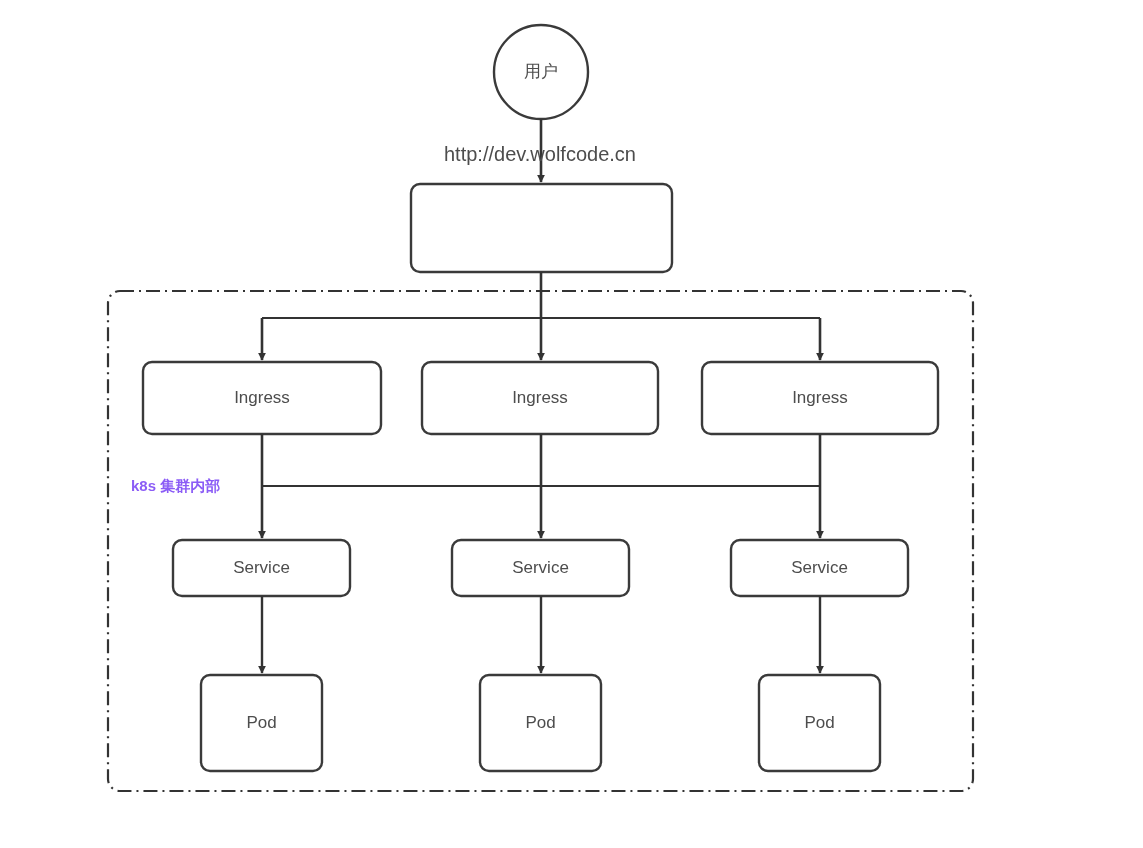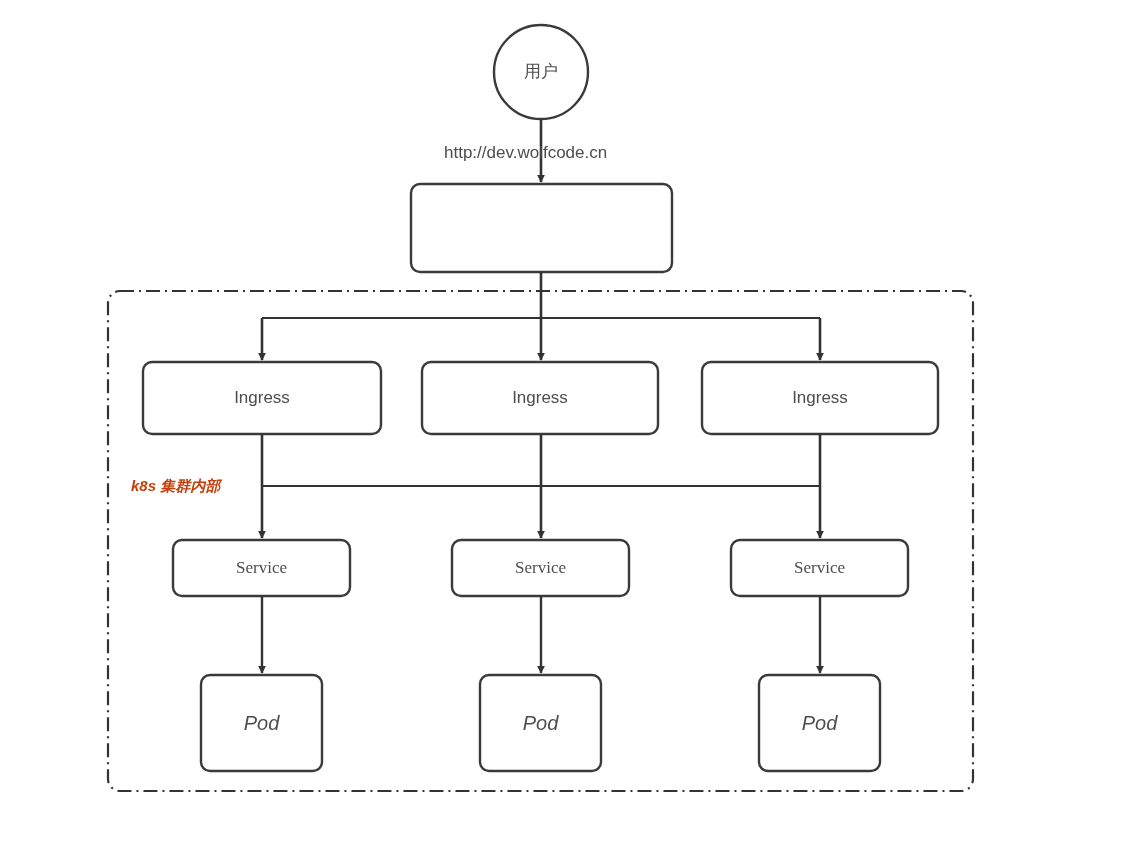--- a/index.html
+++ b/index.html
@@ -32,37 +32,36 @@
     justify-content: center;
     text-align: center;
     color: #4d4d4d;
     pointer-events: none;
     white-space: pre-line;
     line-height: 1.35;
   }
   .lbl-user      { font-size: 17px; }
   .lbl-lb        { font-size: 17px; }
   .lbl-ingress   { font-size: 17px; border-radius: 10px; }
-  .lbl-service   { font-size: 17px; font-family: Liberation Serif, serif; }
-  .lbl-pod       { font-size: 20px; font-style: italic; }
+  .lbl-service   { font-size: 17px; }
+  .lbl-pod       { font-size: 17px; }
   .edge-label {
     position: absolute;
     color: #4d4d4d;
-    font-size: 17px;
+    font-size: 20px;
     white-space: nowrap;
     pointer-events: none;
   }
   .zone-label {
     position: absolute;
-    color: #c2410c;
+    color: #8b5cf6;
     font-size: 15px;
     font-weight: bold;
     white-space: nowrap;
     pointer-events: none;
-    font-style: italic;
   }
 </style>
 </head>
 <body>
 
 <div id="canvas">
 
   <svg id="svg-layer" viewBox="0 0 1143 848">
     <defs>
       <marker id="arrowhead" markerWidth="10" markerHeight="10" refX="7.2" refY="4" orient="auto" markerUnits="userSpaceOnUse">

